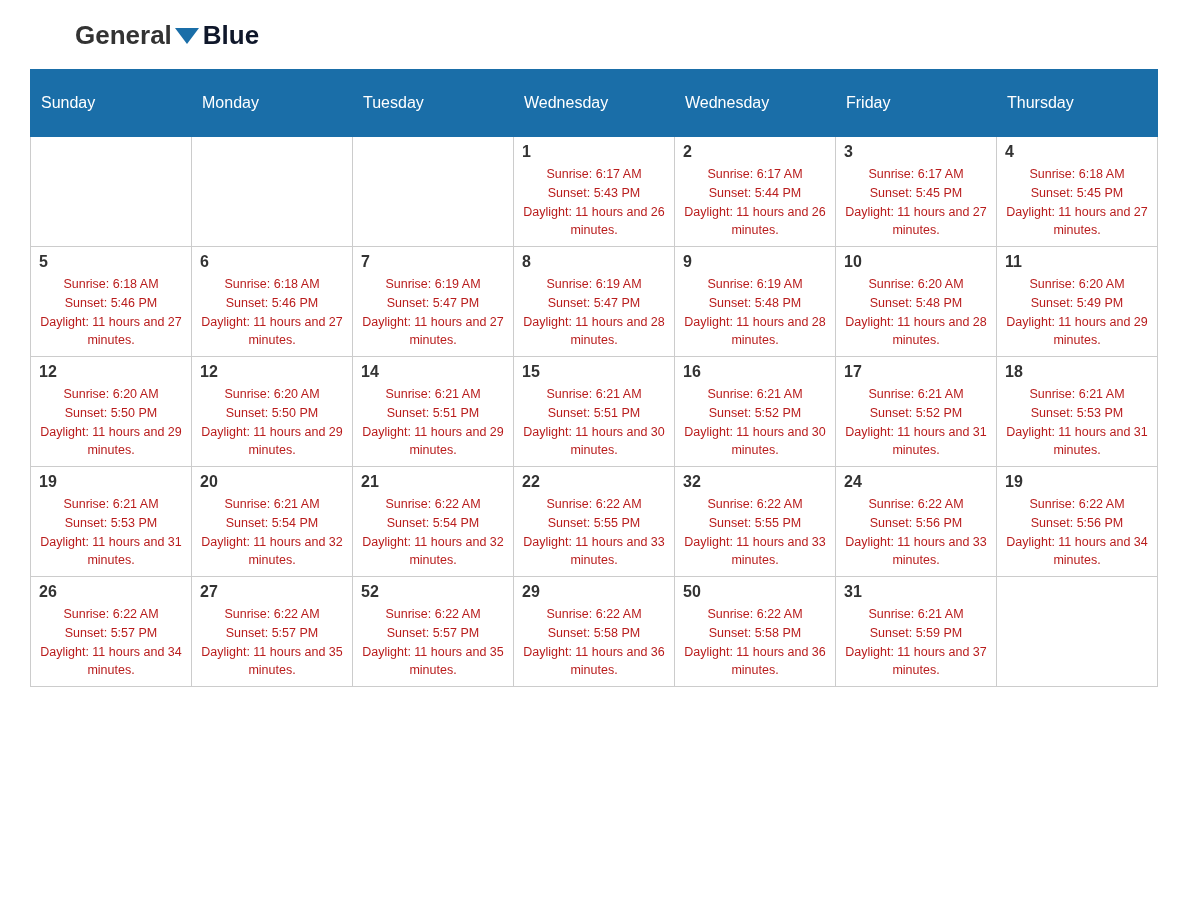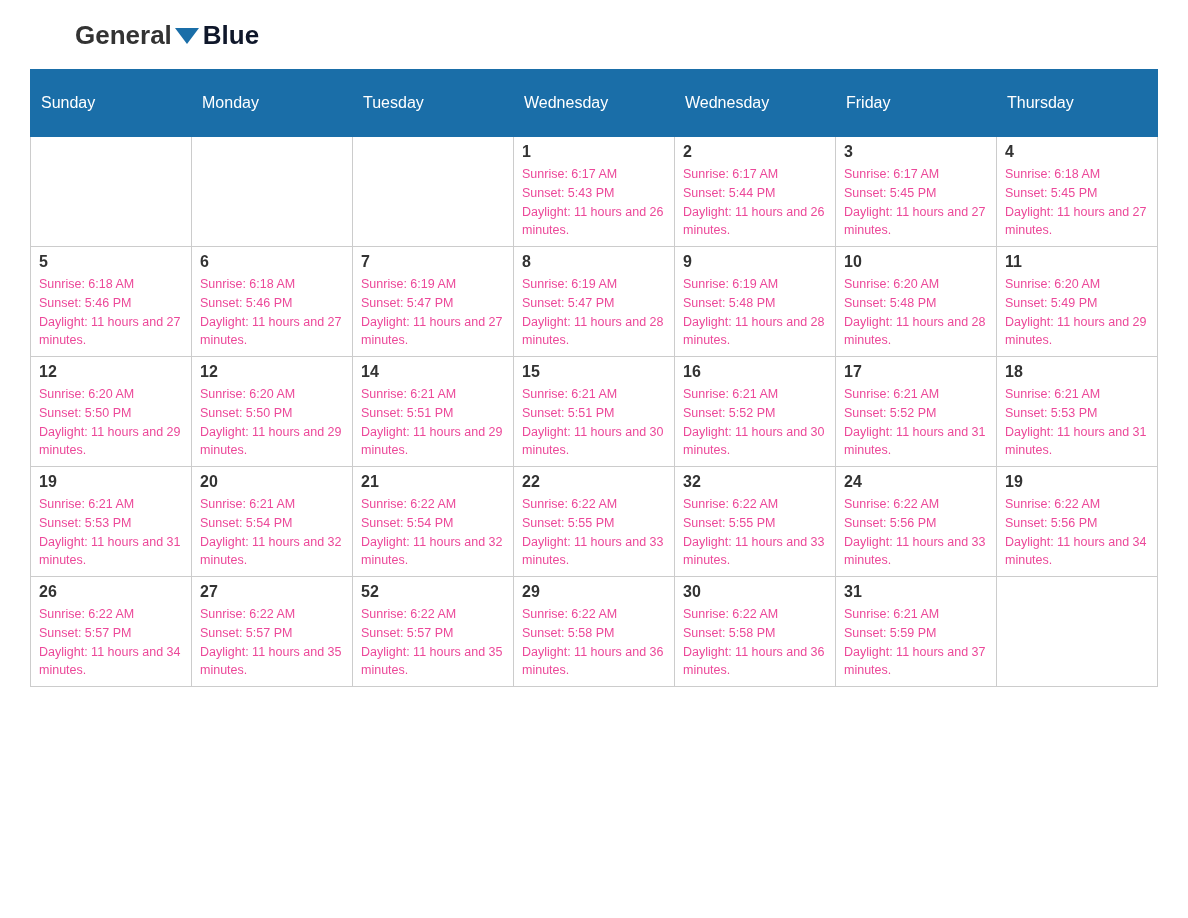--- a/index.html
+++ b/index.html
@@ -87,22 +87,23 @@
     }
     .day-number {
       font-size: 16px;
       font-weight: bold;
       color: #333;
       display: block;
       margin-bottom: 4px;
     }
     .day-info {
       font-size: 12.5px;
-      color: #ec4899;
+      color: #b91c1c;
       line-height: 1.5;
+      text-align: center;
     }
     .calendar tr td {
       height: 110px;
     }
     .empty-cell {
       background: #fff;
     }
   </style>
 </head>
 <body>
@@ -312,21 +313,21 @@
 Sunset: 5:57 PM
 Daylight: 11 hours and 35 minutes.</div>
         </td>
         <td>
           <span class="day-number">29</span>
           <div class="day-info" style="white-space: pre-line;">Sunrise: 6:22 AM
 Sunset: 5:58 PM
 Daylight: 11 hours and 36 minutes.</div>
         </td>
         <td>
-          <span class="day-number">30</span>
+          <span class="day-number">50</span>
           <div class="day-info" style="white-space: pre-line;">Sunrise: 6:22 AM
 Sunset: 5:58 PM
 Daylight: 11 hours and 36 minutes.</div>
         </td>
         <td>
           <span class="day-number">31</span>
           <div class="day-info" style="white-space: pre-line;">Sunrise: 6:21 AM
 Sunset: 5:59 PM
 Daylight: 11 hours and 37 minutes.</div>
         </td>

